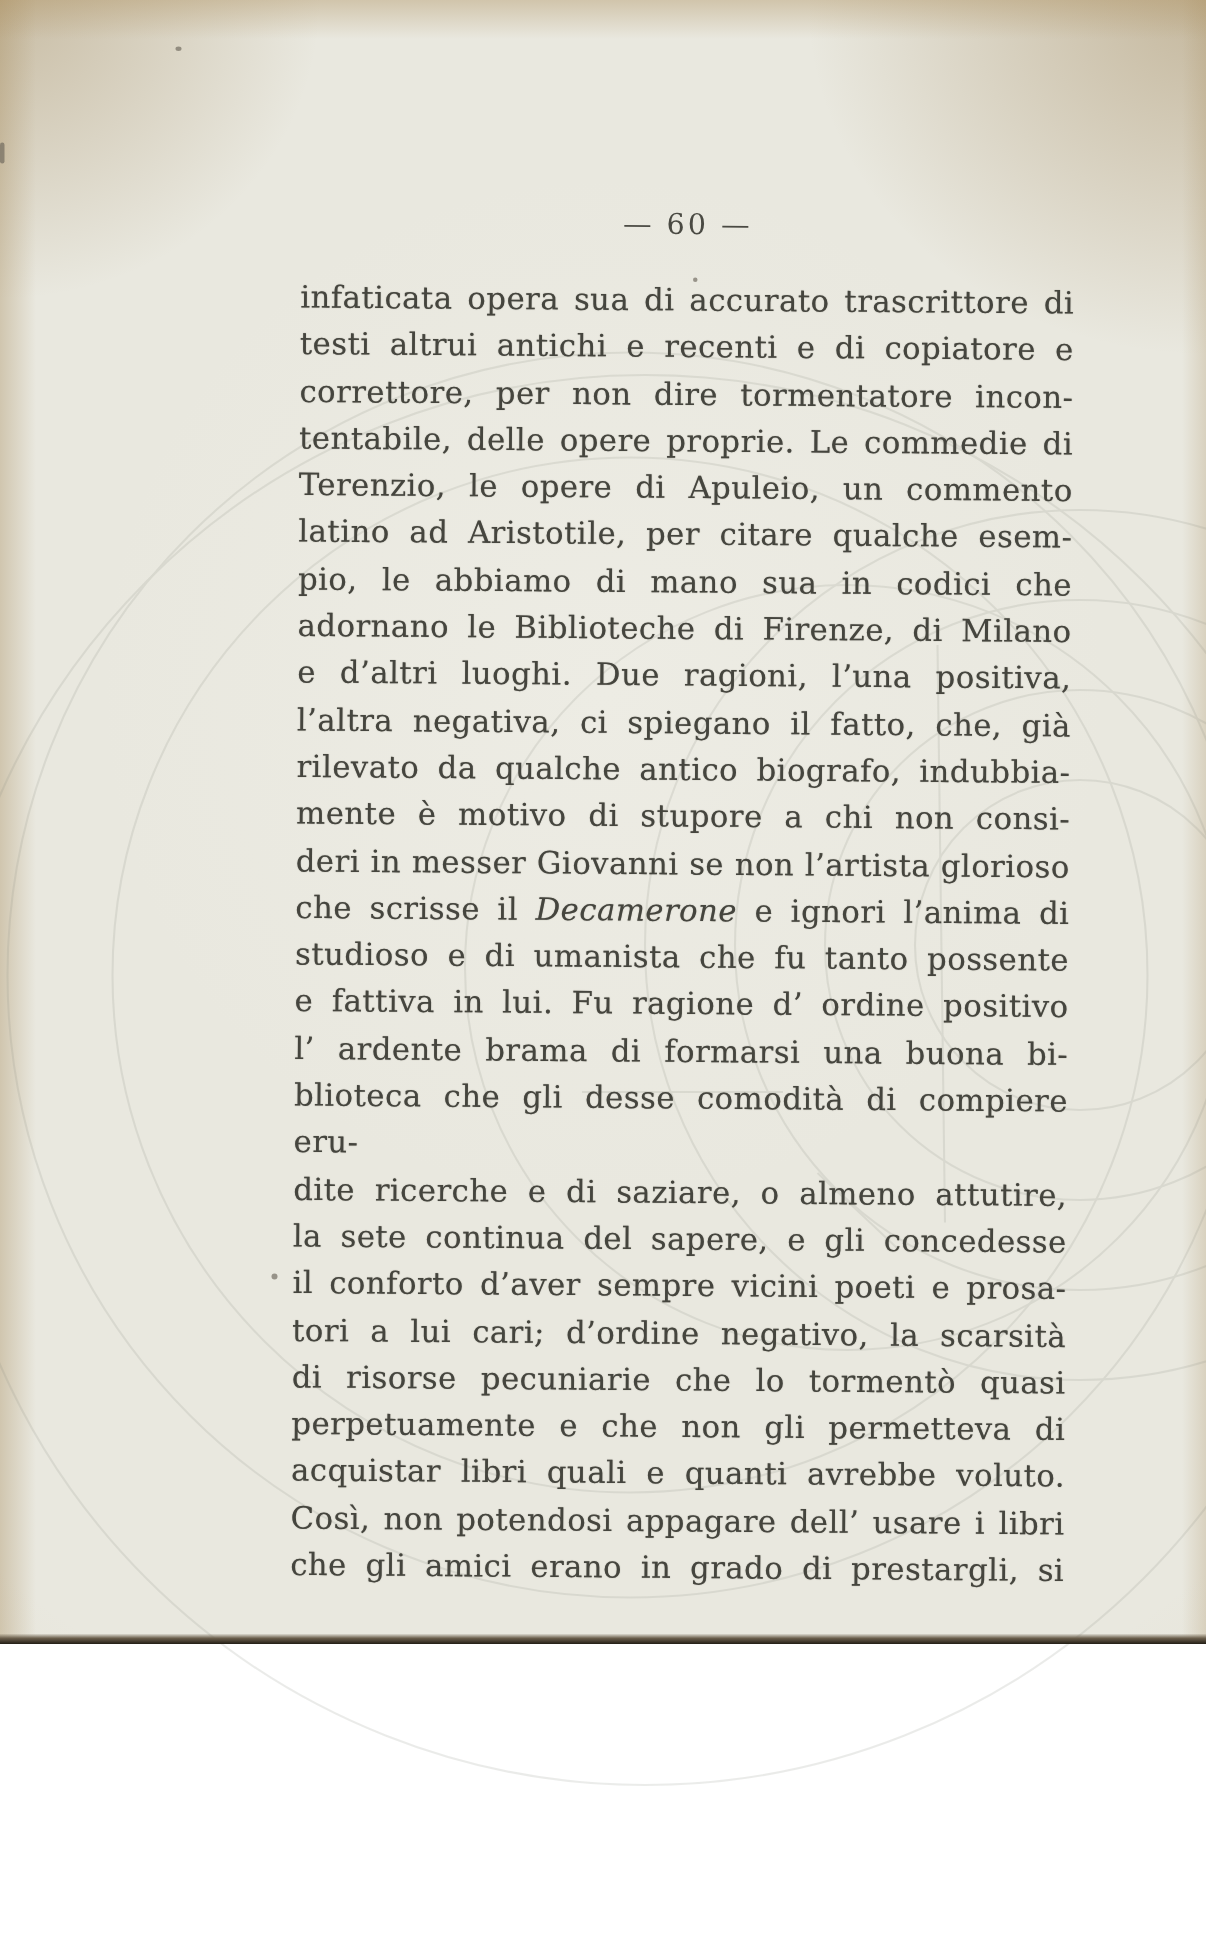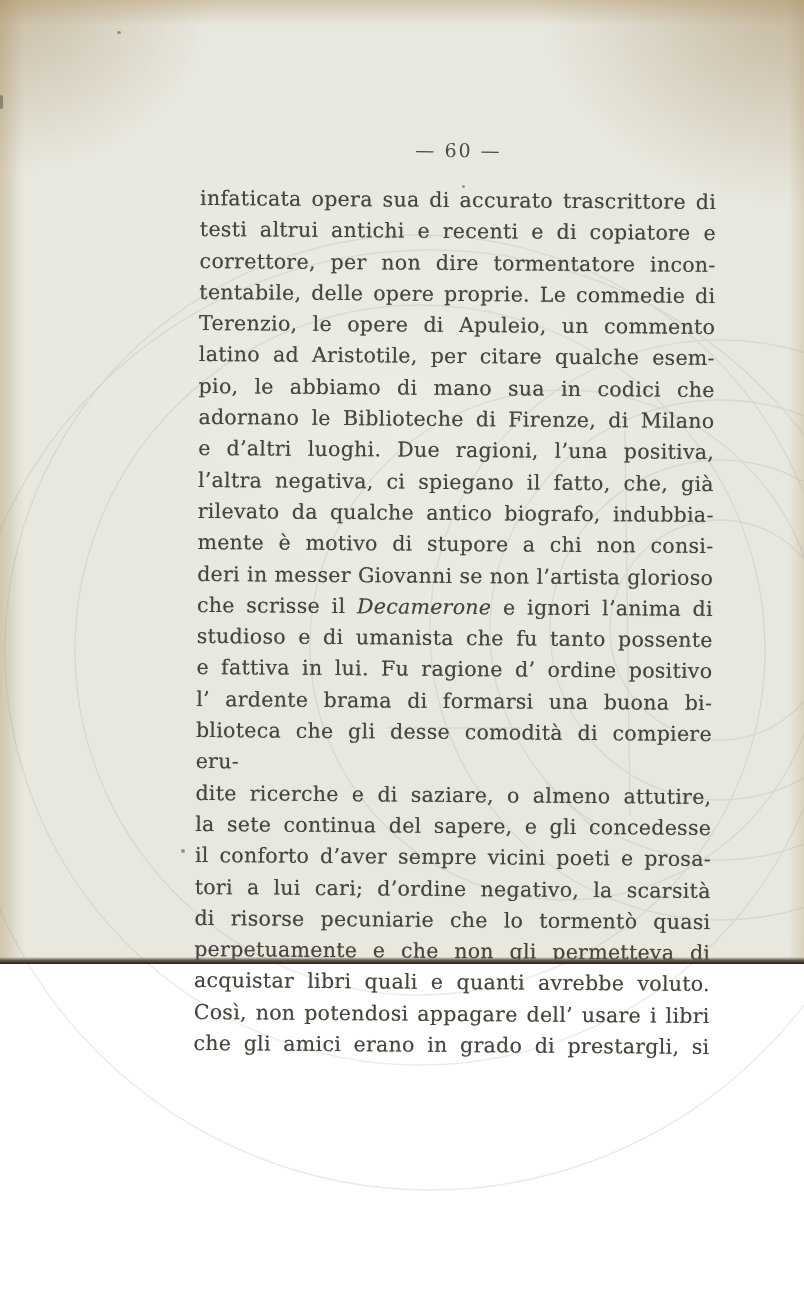--- a/index.html
+++ b/index.html
@@ -5,21 +5,21 @@
   html, body {
     margin: 0;
     padding: 0;
     width: 804px;
     height: 1300px;
     overflow: hidden;
   }
   .scan-page {
     position: relative;
     width: 804px;
-    height: 964px;
+    height: 1096px;
     background-color: #e9e8df;
     background-image:
       radial-gradient(60% 45% at 50% 42%, #edece4 0%, rgba(237,236,228,0) 70%),
       linear-gradient(to bottom, rgba(176,148,100,0.42), rgba(176,148,100,0) 26px),
       linear-gradient(to right, rgba(168,142,96,0.38), rgba(168,142,96,0) 24px),
       linear-gradient(to left, rgba(168,142,96,0.25), rgba(168,142,96,0) 16px),
       radial-gradient(38% 26% at 0% 0%, rgba(146,116,66,0.38), rgba(146,116,66,0) 70%),
       radial-gradient(46% 30% at 100% 0%, rgba(146,116,66,0.42), rgba(146,116,66,0) 72%),
       radial-gradient(140% 110% at 50% 45%, rgba(0,0,0,0) 58%, rgba(190,165,120,0.20) 85%, rgba(168,140,94,0.42) 100%);
     font-family: "DejaVu Serif", "Liberation Serif", serif;

